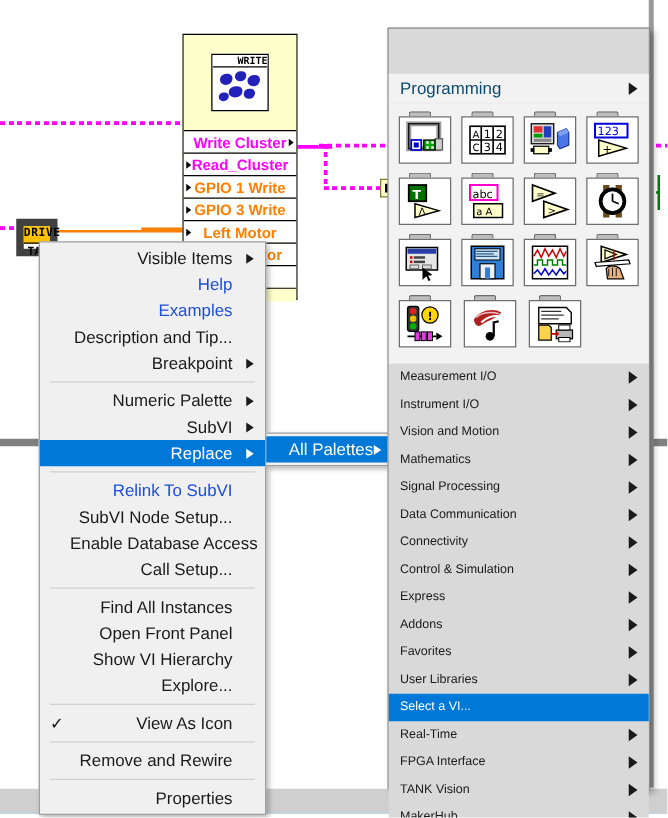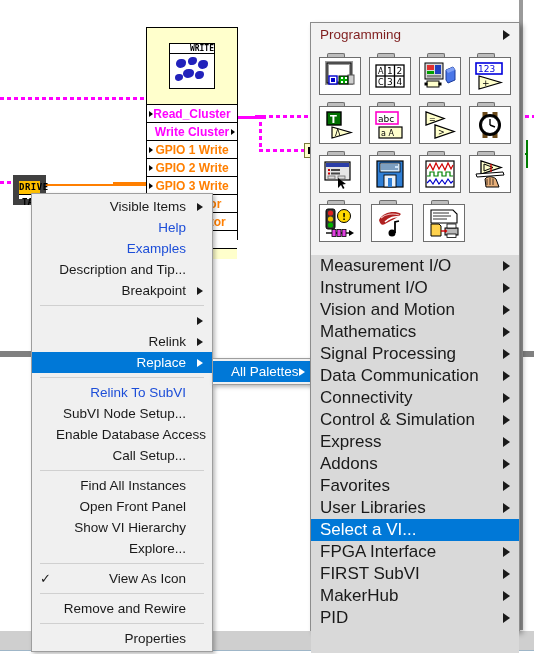--- a/index.html
+++ b/index.html
@@ -104,43 +104,43 @@
     position:absolute;background:#f0f0f0;border:1px solid #9e9e9e;
     box-shadow:2px 2px 4px rgba(0,0,0,0.28);padding:2px 0;box-sizing:border-box;
   }
 
   
   .palette{
     position:absolute;background:#d9d9d9;border:1px solid #8c8c8c;
     box-shadow:3px 3px 5px rgba(0,0,0,0.30);box-sizing:border-box;
   }
   .pal-header{
-    position:relative;height:24px;line-height:24px;font-size:13.5px;color:#7f1d1d;
-    padding-left:9px;background:#f2f2f2;
+    position:relative;height:24px;line-height:24px;font-size:13.5px;color:#0c4a6e;
+    padding-left:9px;background:#f2f2f2;margin-top:36px;
   }
   .pal-header .arrow{
     position:absolute;right:9px;top:50%;transform:translateY(-50%);
     width:0;height:0;border-left:7px solid #1a1a1a;
     border-top:5px solid transparent;border-bottom:5px solid transparent;
   }
   .pal-grid{background:#f2f2f2;padding:6px 8px 6px 8px;}
   .pal-row{display:flex;gap:8px;margin-bottom:5px;}
   .pal-cell{width:44px;height:44px;position:relative;}
   .folder-tab{
     position:absolute;left:8px;top:0;width:16px;height:4px;
     background:#bdbdbd;border:1px solid #6e6e6e;border-bottom:none;border-radius:2px 2px 0 0;
   }
   .folder-body{
     position:absolute;left:0;top:4px;width:42px;height:38px;
     background:#ffffff;border:1px solid #6e6e6e;box-sizing:border-box;
     display:flex;align-items:center;justify-content:center;overflow:hidden;
   }
   .pal-list{background:#d9d9d9;padding-bottom:2px;}
   .pli{
-    position:relative;height:22px;line-height:22px;font-size:17px;color:#1a1a1a;
+    position:relative;height:22px;line-height:22px;font-size:10px;color:#1a1a1a;
     padding-left:9px;white-space:nowrap;cursor:default;
   }
   .pli.sel{background:#0078d7;color:#ffffff;}
   .pli .arrow{
     position:absolute;right:9px;top:50%;transform:translateY(-50%);
     width:0;height:0;border-left:7px solid #1a1a1a;
     border-top:5px solid transparent;border-bottom:5px solid transparent;
   }
 
   
@@ -172,34 +172,30 @@
         <div class="wtxt">WRITE</div>
         <div class="blob" style="left:6px;top:15px;width:10px;height:9px;"></div>
         <div class="blob" style="left:18px;top:13px;width:9px;height:8px;"></div>
         <div class="blob" style="left:28px;top:16px;width:10px;height:9px;"></div>
         <div class="blob" style="left:13px;top:25px;width:11px;height:9px;"></div>
         <div class="blob" style="left:25px;top:27px;width:9px;height:8px;"></div>
         <div class="blob" style="left:5px;top:30px;width:8px;height:7px;"></div>
       </div>
     </div>
     <div class="vi-row">
+      <span class="c-mag">Write Cluster</span>
+      <span class="term-r"></span>
+    </div>
+    <div class="vi-row">
       <span class="term-l"></span>
       <span class="c-mag">Read_Cluster</span>
     </div>
     <div class="vi-row">
-      <span class="c-mag">Write Cluster</span>
-      <span class="term-r"></span>
-    </div>
-    <div class="vi-row">
       <span class="term-l"></span>
       <span class="c-org">GPIO 1 Write</span>
-    </div>
-    <div class="vi-row">
-      <span class="term-l"></span>
-      <span class="c-org">GPIO 2 Write</span>
     </div>
     <div class="vi-row">
       <span class="term-l"></span>
       <span class="c-org">GPIO 3 Write</span>
     </div>
     <div class="vi-row">
       <span class="term-l"></span>
       <span class="c-org">Left Motor</span>
     </div>
     <div class="vi-row">
@@ -229,42 +225,42 @@
   <div class="bottom-line" style="top:650px;"></div>
   <div style="position:absolute;left:0;top:651px;width:534px;height:3px;background:#ffffff;"></div>
 
   <div class="ctx-menu" style="left:31px;top:193px;width:182px;">
       <div class="mi"><span>Visible Items</span><span class="arrow"></span></div>
       <div class="mi disabled"><span>Help</span></div>
       <div class="mi disabled"><span>Examples</span></div>
       <div class="mi"><span>Description and Tip...</span></div>
       <div class="mi"><span>Breakpoint</span><span class="arrow"></span></div>
       <div class="msep"></div>
-      <div class="mi"><span class="arrow"></span></div>
-      <div class="mi"><span>Relink</span><span class="arrow"></span></div>
+      <div class="mi"><span>Numeric Palette</span><span class="arrow"></span></div>
+      <div class="mi"><span>SubVI</span><span class="arrow"></span></div>
       <div class="mi sel"><span>Replace</span><span class="arrow"></span></div>
       <div class="msep"></div>
       <div class="mi disabled"><span>Relink To SubVI</span></div>
       <div class="mi"><span>SubVI Node Setup...</span></div>
       <div class="mi"><span>Enable Database Access</span></div>
       <div class="mi"><span>Call Setup...</span></div>
       <div class="msep"></div>
       <div class="mi"><span>Find All Instances</span></div>
       <div class="mi"><span>Open Front Panel</span></div>
       <div class="mi"><span>Show VI Hierarchy</span></div>
       <div class="mi"><span>Explore...</span></div>
       <div class="msep"></div>
       <div class="mi"><span class="check">✓</span><span>View As Icon</span></div>
       <div class="msep"></div>
       <div class="mi"><span>Remove and Rewire</span></div>
       <div class="msep"></div>
       <div class="mi"><span>Properties</span></div>
     </div>
 
-  <div class="sub-menu" style="left:212px;top:346px;width:103px;margin-top:12px;">
+  <div class="sub-menu" style="left:212px;top:346px;width:103px;">
       <div class="mi sel" style="padding-left: 18px;"><span>All Palettes</span><span class="arrow"></span></div>
     </div>
 
   <div class="palette" style="left:310px;top:22px;width:210px;height:609px;">
     <div class="pal-header">
       <span>Programming</span>
       <span class="arrow"></span>
     </div>
     <div class="pal-grid">
 
@@ -489,21 +485,22 @@
         <div class="pli"><span>Mathematics</span><span class="arrow"></span></div>
         <div class="pli"><span>Signal Processing</span><span class="arrow"></span></div>
         <div class="pli"><span>Data Communication</span><span class="arrow"></span></div>
         <div class="pli"><span>Connectivity</span><span class="arrow"></span></div>
         <div class="pli"><span>Control &amp; Simulation</span><span class="arrow"></span></div>
         <div class="pli"><span>Express</span><span class="arrow"></span></div>
         <div class="pli"><span>Addons</span><span class="arrow"></span></div>
         <div class="pli"><span>Favorites</span><span class="arrow"></span></div>
         <div class="pli"><span>User Libraries</span><span class="arrow"></span></div>
         <div class="pli sel"><span>Select a VI...</span></div>
+        <div class="pli"><span>Real-Time</span><span class="arrow"></span></div>
         <div class="pli"><span>FPGA Interface</span><span class="arrow"></span></div>
-        <div class="pli"><span>FIRST SubVI</span><span class="arrow"></span></div>
+        <div class="pli"><span>TANK Vision</span><span class="arrow"></span></div>
         <div class="pli"><span>MakerHub</span><span class="arrow"></span></div>
         <div class="pli"><span>PID</span><span class="arrow"></span></div>
         <div class="pli"></div>
       </div>
   </div>
 
 </div>
 
 </body></html>

